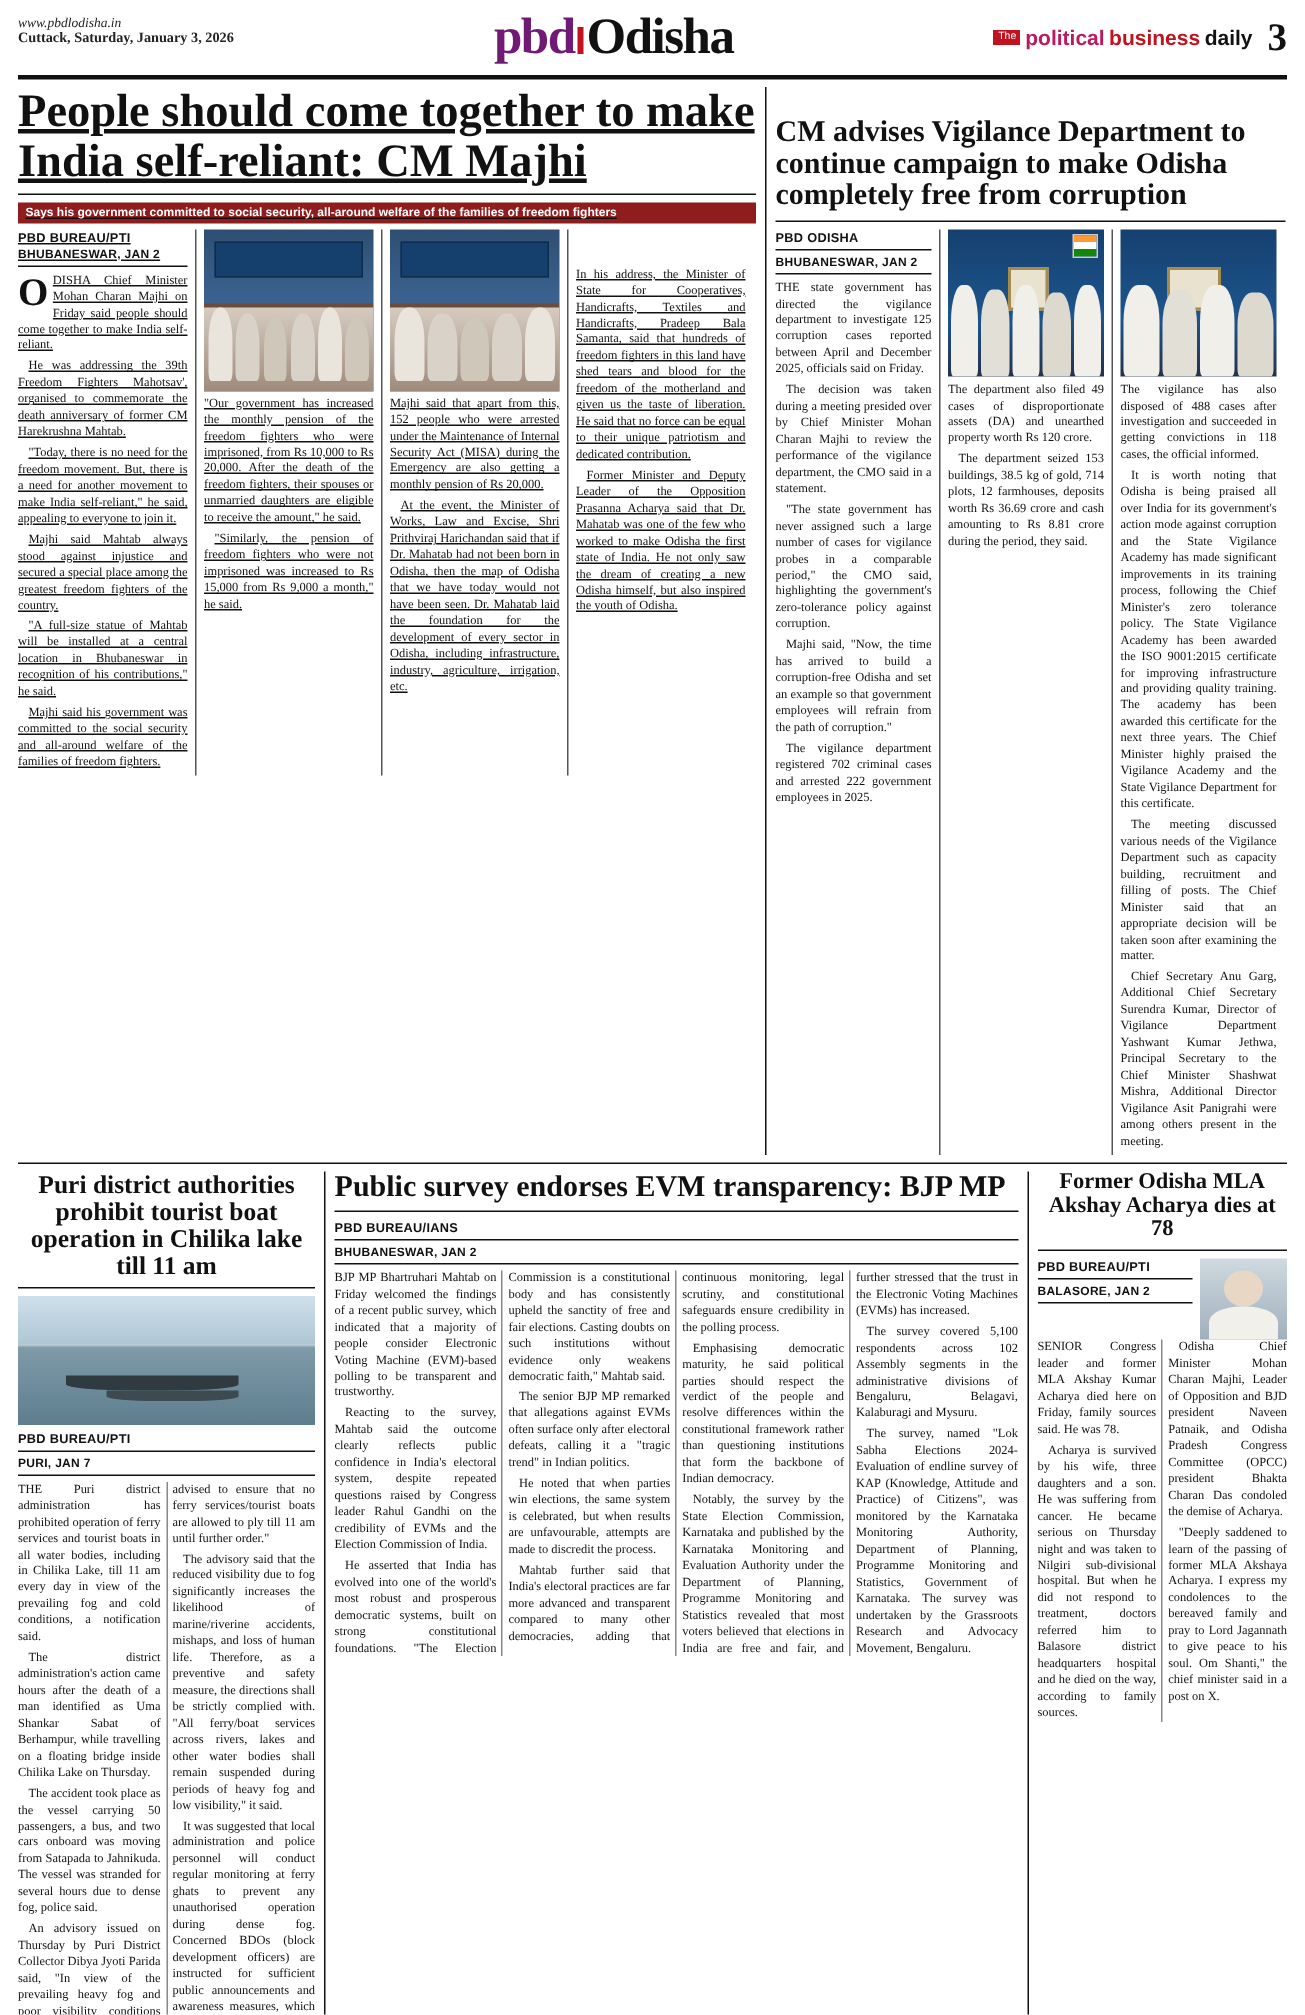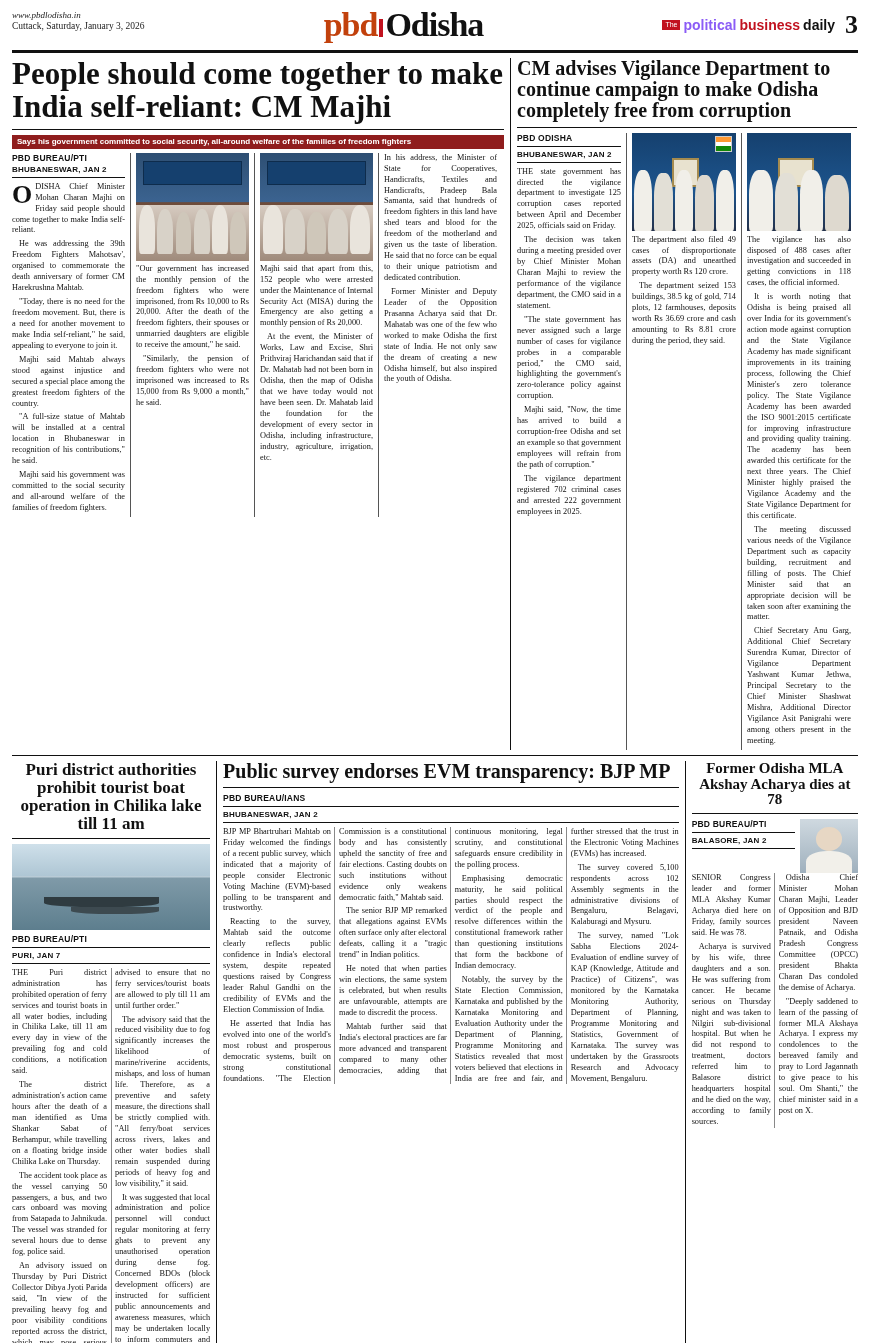--- a/index.html
+++ b/index.html
@@ -11,29 +11,29 @@
     font-family: "Liberation Serif", serif;
     color: #111;
     overflow: hidden;
   }
   .page { width: 870px; height: 1088px; padding: 10px 12px; position: relative; }
 
   
   .masthead { display:flex; align-items:flex-start; justify-content:space-between; padding-bottom:4px; }
   .mh-left { font-family:"Liberation Serif", serif; line-height:1.25; }
   .mh-left .site { font-style:italic; font-size:9px; color:#222; }
-  .mh-left .place { font-size:9.5px; color:#222; }
+  .mh-left .place { font-size:9.5px; color:#222;font-weight:bold; }
   .mh-center { text-align:center; flex:1; margin-top:-4px; }
   .logo { font-family:"Liberation Serif", serif; font-weight:bold; font-size:34px; letter-spacing:-1px; }
-  .logo .pbd { color:#c2410c; }
+  .logo .pbd { color:#701a75; }
   .logo .odisha { color:#111; font-weight:bold; }
   .mh-right { display:flex; align-items:center; gap:6px; }
   .tagbox { display:flex; align-items:center; gap:3px; }
   .tag-the { background:#c1121f; color:#fff; font-size:7px; padding:1px 3px; font-family:"Liberation Sans",sans-serif; line-height:1.1; text-align:center;}
-  .tag-pol { font-family:"Liberation Sans",sans-serif; font-weight:bold; font-size:14px; color:#8b5cf6; }
+  .tag-pol { font-family:"Liberation Sans",sans-serif; font-weight:bold; font-size:14px; color:#be185d; }
   .tag-bus { font-family:"Liberation Sans",sans-serif; font-weight:bold; font-size:14px; color:#c1121f; }
   .tag-daily { font-family:"Liberation Sans",sans-serif; font-weight:bold; font-size:14px; color:#111; }
   .pagenum { font-family:"Liberation Serif",serif; font-weight:bold; font-size:26px; margin-left:4px; }
 
   .rule-thick { border-top:2.4px solid #111; margin:2px 0 0 0; }
   .rule-thin { border-top:1px solid #111; margin:0 0 5px 0; }
   .hr-thin { border-top:1px solid #111; margin:5px 0; }
   .hr-med { border-top:1.6px solid #111; margin:5px 0; }
 
   
@@ -119,21 +119,21 @@
         <span class="tag-daily">daily</span>
       </div>
       <div class="pagenum">3</div>
     </div>
   </div>
   <div class="rule-thick"></div>
   <div class="rule-thin"></div>
 
   <div class="row">
 
-    <div style="width:492px;">
+    <div style="width:492px;text-decoration:underline;">
       <h1 class="head h-xl">People should come together to make India self-reliant: CM Majhi</h1>
       <div class="hr-thin"></div>
       <span class="kicker">Says his government committed to social security, all-around welfare of the families of freedom fighters</span>
       <div class="row" style="margin-bottom:3px;">
         <div style="width:113px;">
           <div class="byline">PBD BUREAU/PTI</div>
           <div class="byline2">BHUBANESWAR, JAN 2</div>
           <div style="border-top:1px solid #111;margin:3px 0 4px 0;"></div>
           <p class="body first dropcap">ODISHA Chief Minister Mohan Charan Majhi on Friday said people should come together to make India self-reliant.</p>
           <p class="body">He was addressing the 39th Freedom Fighters Mahotsav', organised to commemorate the death anniversary of former CM Harekrushna Mahtab.</p>
@@ -173,30 +173,30 @@
                   <i></i>
                   <i></i>
                   <i></i>
                 </div>
             </div>
           </div>
           <p class="body first">Majhi said that apart from this, 152 people who were arrested under the Maintenance of Internal Security Act (MISA) during the Emergency are also getting a monthly pension of Rs 20,000.</p>
           <p class="body">At the event, the Minister of Works, Law and Excise, Shri Prithviraj Harichandan said that if Dr. Mahatab had not been born in Odisha, then the map of Odisha that we have today would not have been seen. Dr. Mahatab laid the foundation for the development of every sector in Odisha, including infrastructure, industry, agriculture, irrigation, etc.</p>
         </div>
         <div class="vdiv-thin"></div>
-        <div style="width:113px;">
+        <div style="width:113px;margin-top:25px;">
           <p class="body first">In his address, the Minister of State for Cooperatives, Handicrafts, Textiles and Handicrafts, Pradeep Bala Samanta, said that hundreds of freedom fighters in this land have shed tears and blood for the freedom of the motherland and given us the taste of liberation. He said that no force can be equal to their unique patriotism and dedicated contribution.</p>
           <p class="body">Former Minister and Deputy Leader of the Opposition Prasanna Acharya said that Dr. Mahatab was one of the few who worked to make Odisha the first state of India. He not only saw the dream of creating a new Odisha himself, but also inspired the youth of Odisha.</p>
         </div>
       </div>
     </div>
 
     <div class="vdiv" style="border-left:1px solid #111;"></div>
 
-    <div style="width:340px;">
+    <div style="width:340px;margin-top:20px;">
       <h1 class="head h-lg">CM advises Vigilance Department to continue campaign to make Odisha completely free from corruption</h1>
       <div class="hr-thin"></div>
       <div class="row">
         <div style="width:104px;">
           <div class="byline">PBD ODISHA</div>
           <div style="border-top:1px solid #111;margin:3px 0;"></div>
           <div class="byline2">BHUBANESWAR, JAN 2</div>
           <div style="border-top:1px solid #111;margin:3px 0 4px 0;"></div>
           <p class="body first">THE state government has directed the vigilance department to investigate 125 corruption cases reported between April and December 2025, officials said on Friday.</p>
           <p class="body">The decision was taken during a meeting presided over by Chief Minister Mohan Charan Majhi to review the performance of the vigilance department, the CMO said in a statement.</p>

